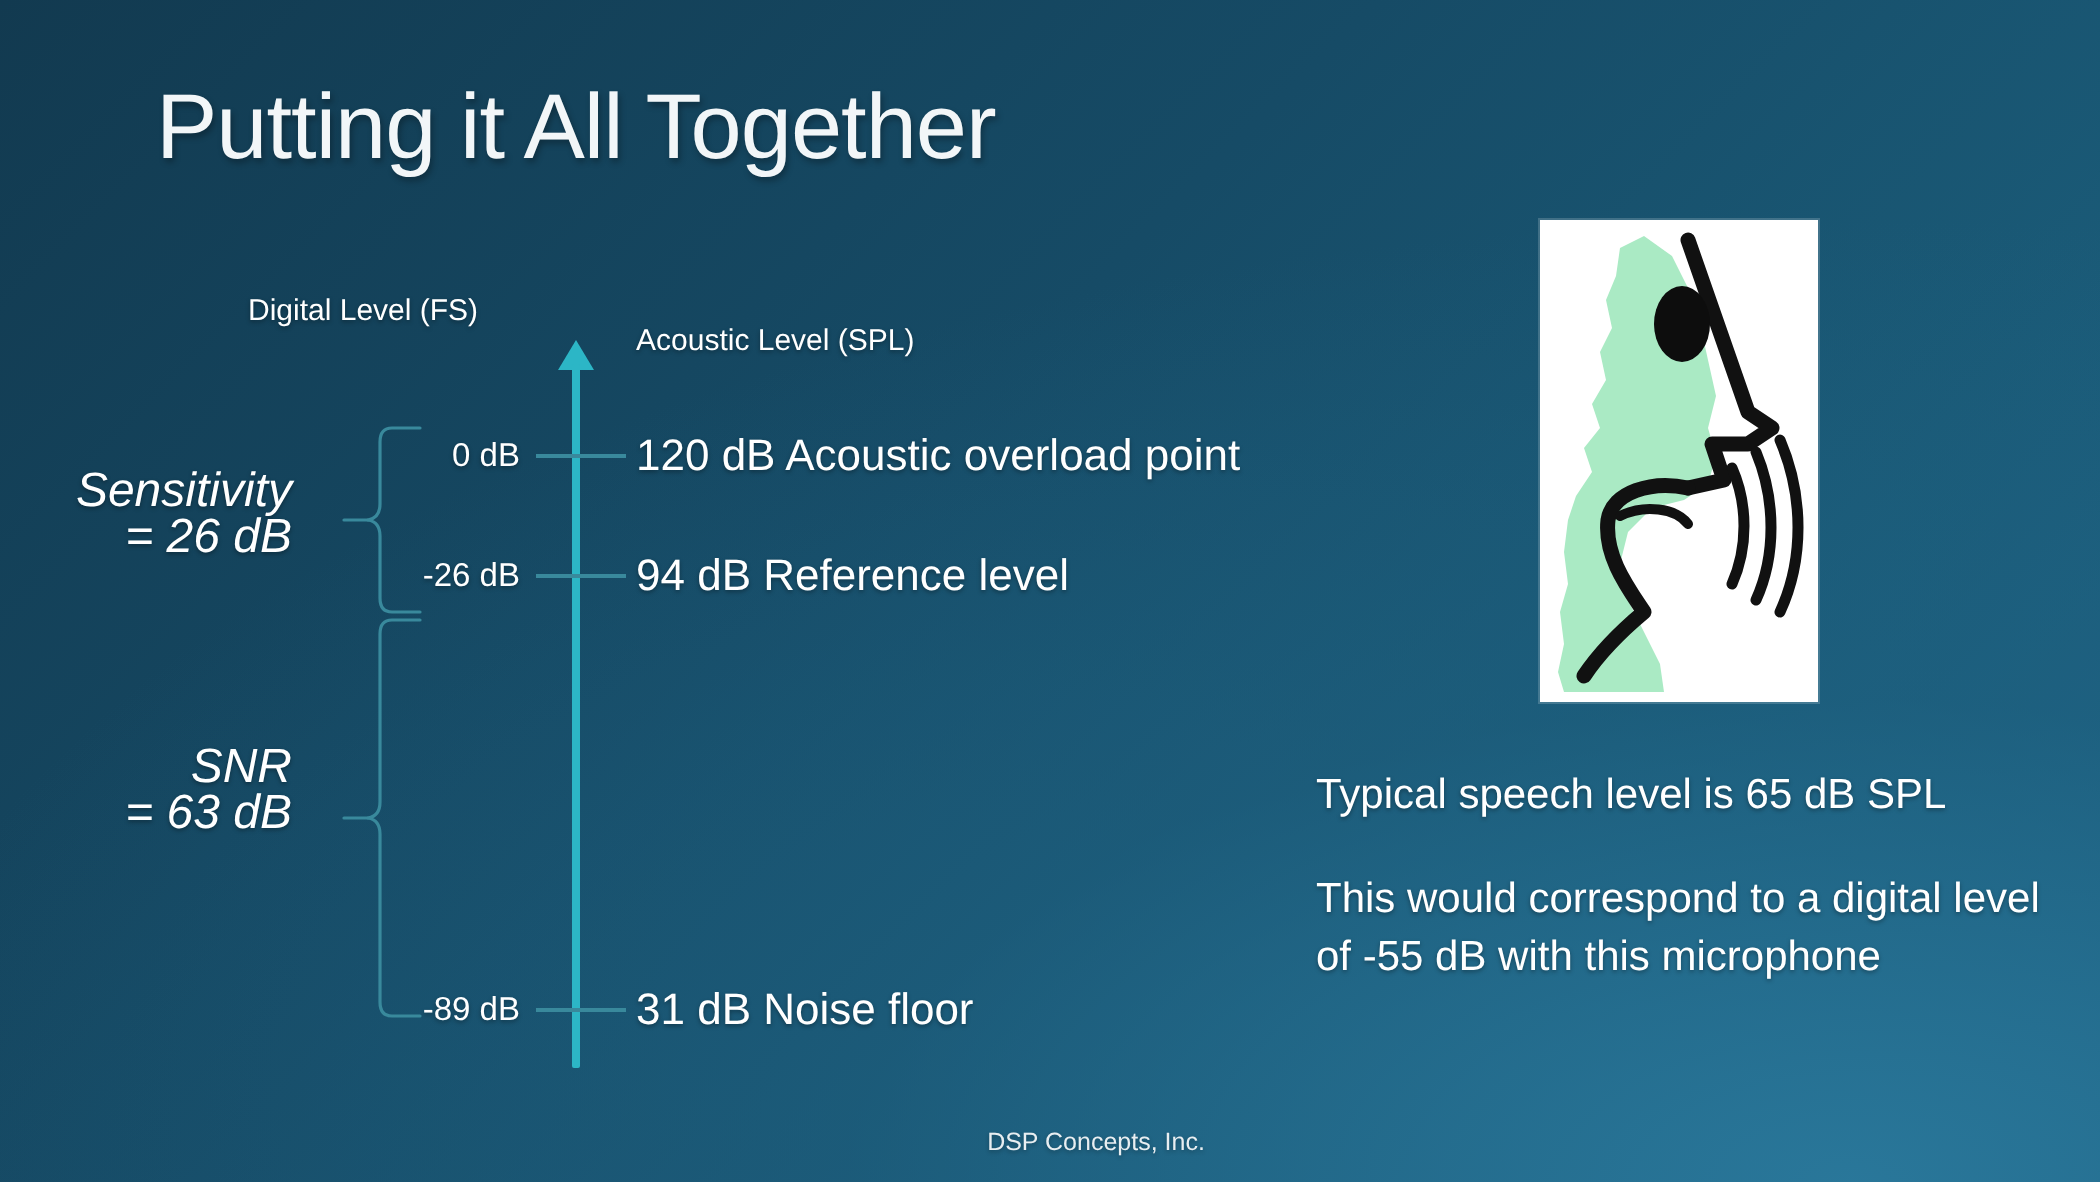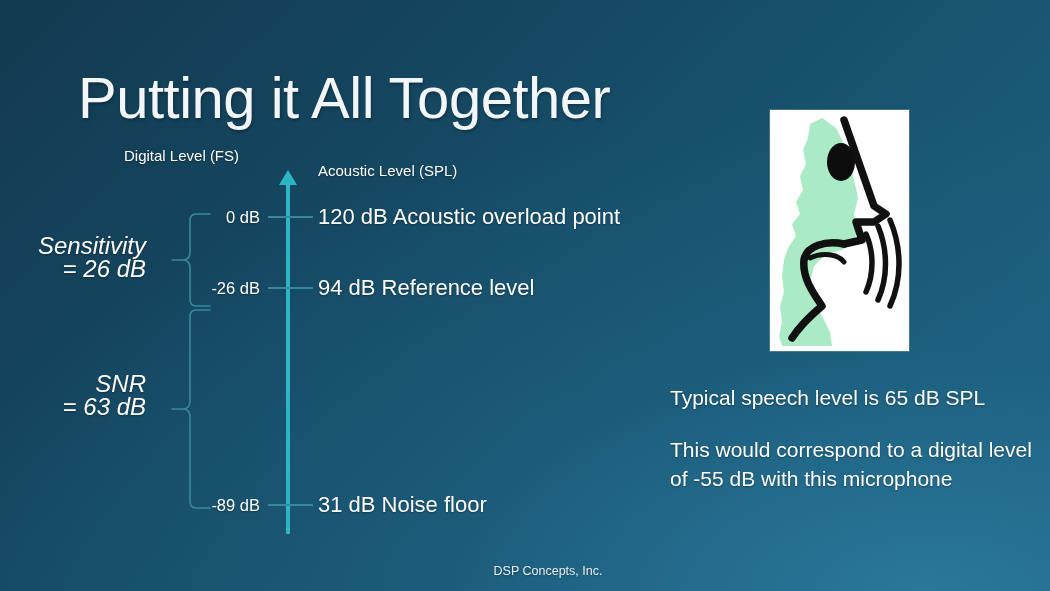--- a/index.html
+++ b/index.html
@@ -16,22 +16,22 @@
     background:
       radial-gradient(ellipse 140% 120% at 88% 100%, rgba(42,120,155,0.95) 0%, rgba(30,96,128,0.55) 34%, rgba(19,60,82,0.0) 68%),
       linear-gradient(135deg, #123a50 0%, #164b66 42%, #1a5a77 72%, #1f6788 100%);
     color: #ffffff;
   }
 
   
   #title {
     position: absolute;
     left: 78px;
-    top: 64px;
-    font-size: 58px;
+    top: 36px;
+    font-size: 46px;
     font-weight: 300;
     letter-spacing: -0.5px;
     color: #f2f6f8;
     text-shadow: 1px 2px 3px rgba(0,0,0,0.30);
     white-space: nowrap;
   }
 
   
   .col-head {
     position: absolute;
@@ -127,21 +127,20 @@
   }
 
   
   .rtext {
     position: absolute;
     left: 658px;
     font-size: 21px;
     color: #ffffff;
     line-height: 29px;
     text-shadow: 0 1px 2px rgba(0,0,0,0.35);
-    margin-left: 12px;
   }
   #rtext-1 { top: 383px; white-space: nowrap; }
   #rtext-2 { top: 435px; width: 370px; }
 
   
   #footer {
     position: absolute;
     left: 0;
     top: 564px;
     width: 100%;
@@ -158,21 +157,21 @@
 <div id="slide">
 
   <div id="title">Putting it All Together</div>
 
   <div class="col-head" id="head-digital">Digital Level (FS)</div>
   <div class="col-head" id="head-acoustic">Acoustic Level (SPL)</div>
 
   <div id="axis-arrow"></div>
   <div id="axis-line"></div>
 
-  <div class="level-row" style="top:205px;">
+  <div class="level-row" style="top:216px;">
     <div class="level-digital">0 dB</div>
     <div class="tick"></div>
     <div class="level-acoustic">120 dB Acoustic overload point</div>
   </div>
 
   <div class="level-row" style="top:276px;">
     <div class="level-digital">-26 dB</div>
     <div class="tick"></div>
     <div class="level-acoustic">94 dB Reference level</div>
   </div>

